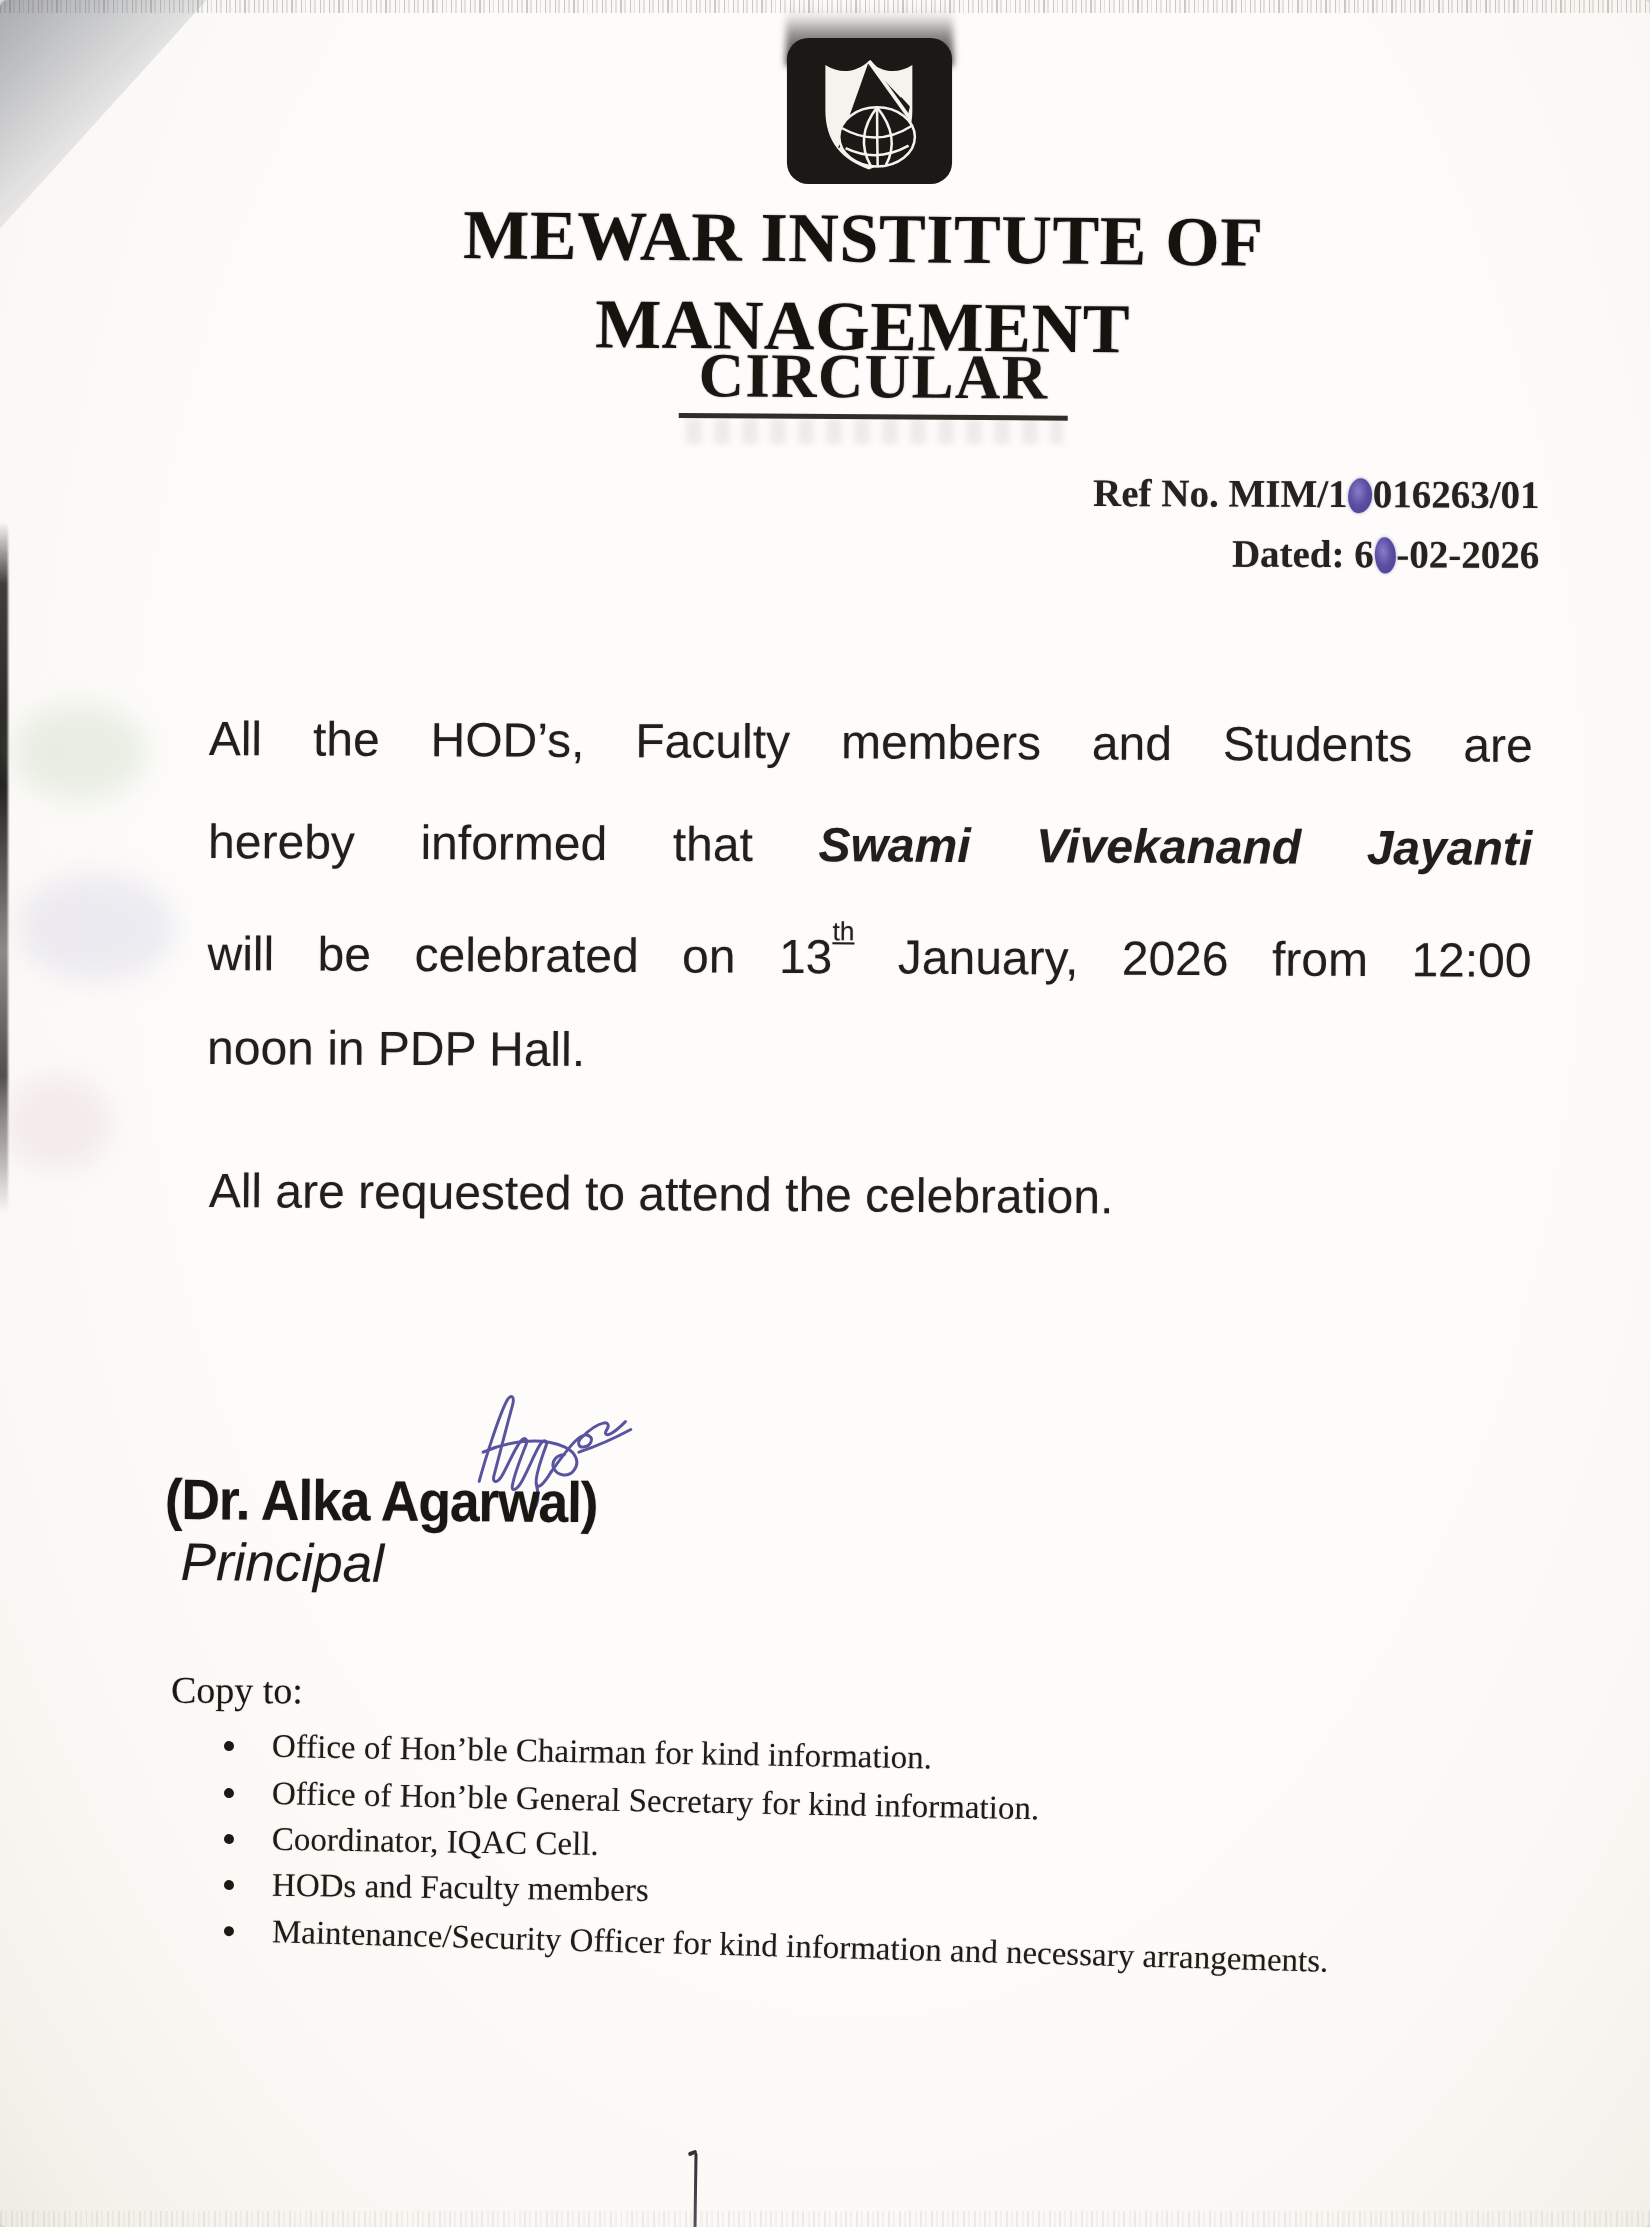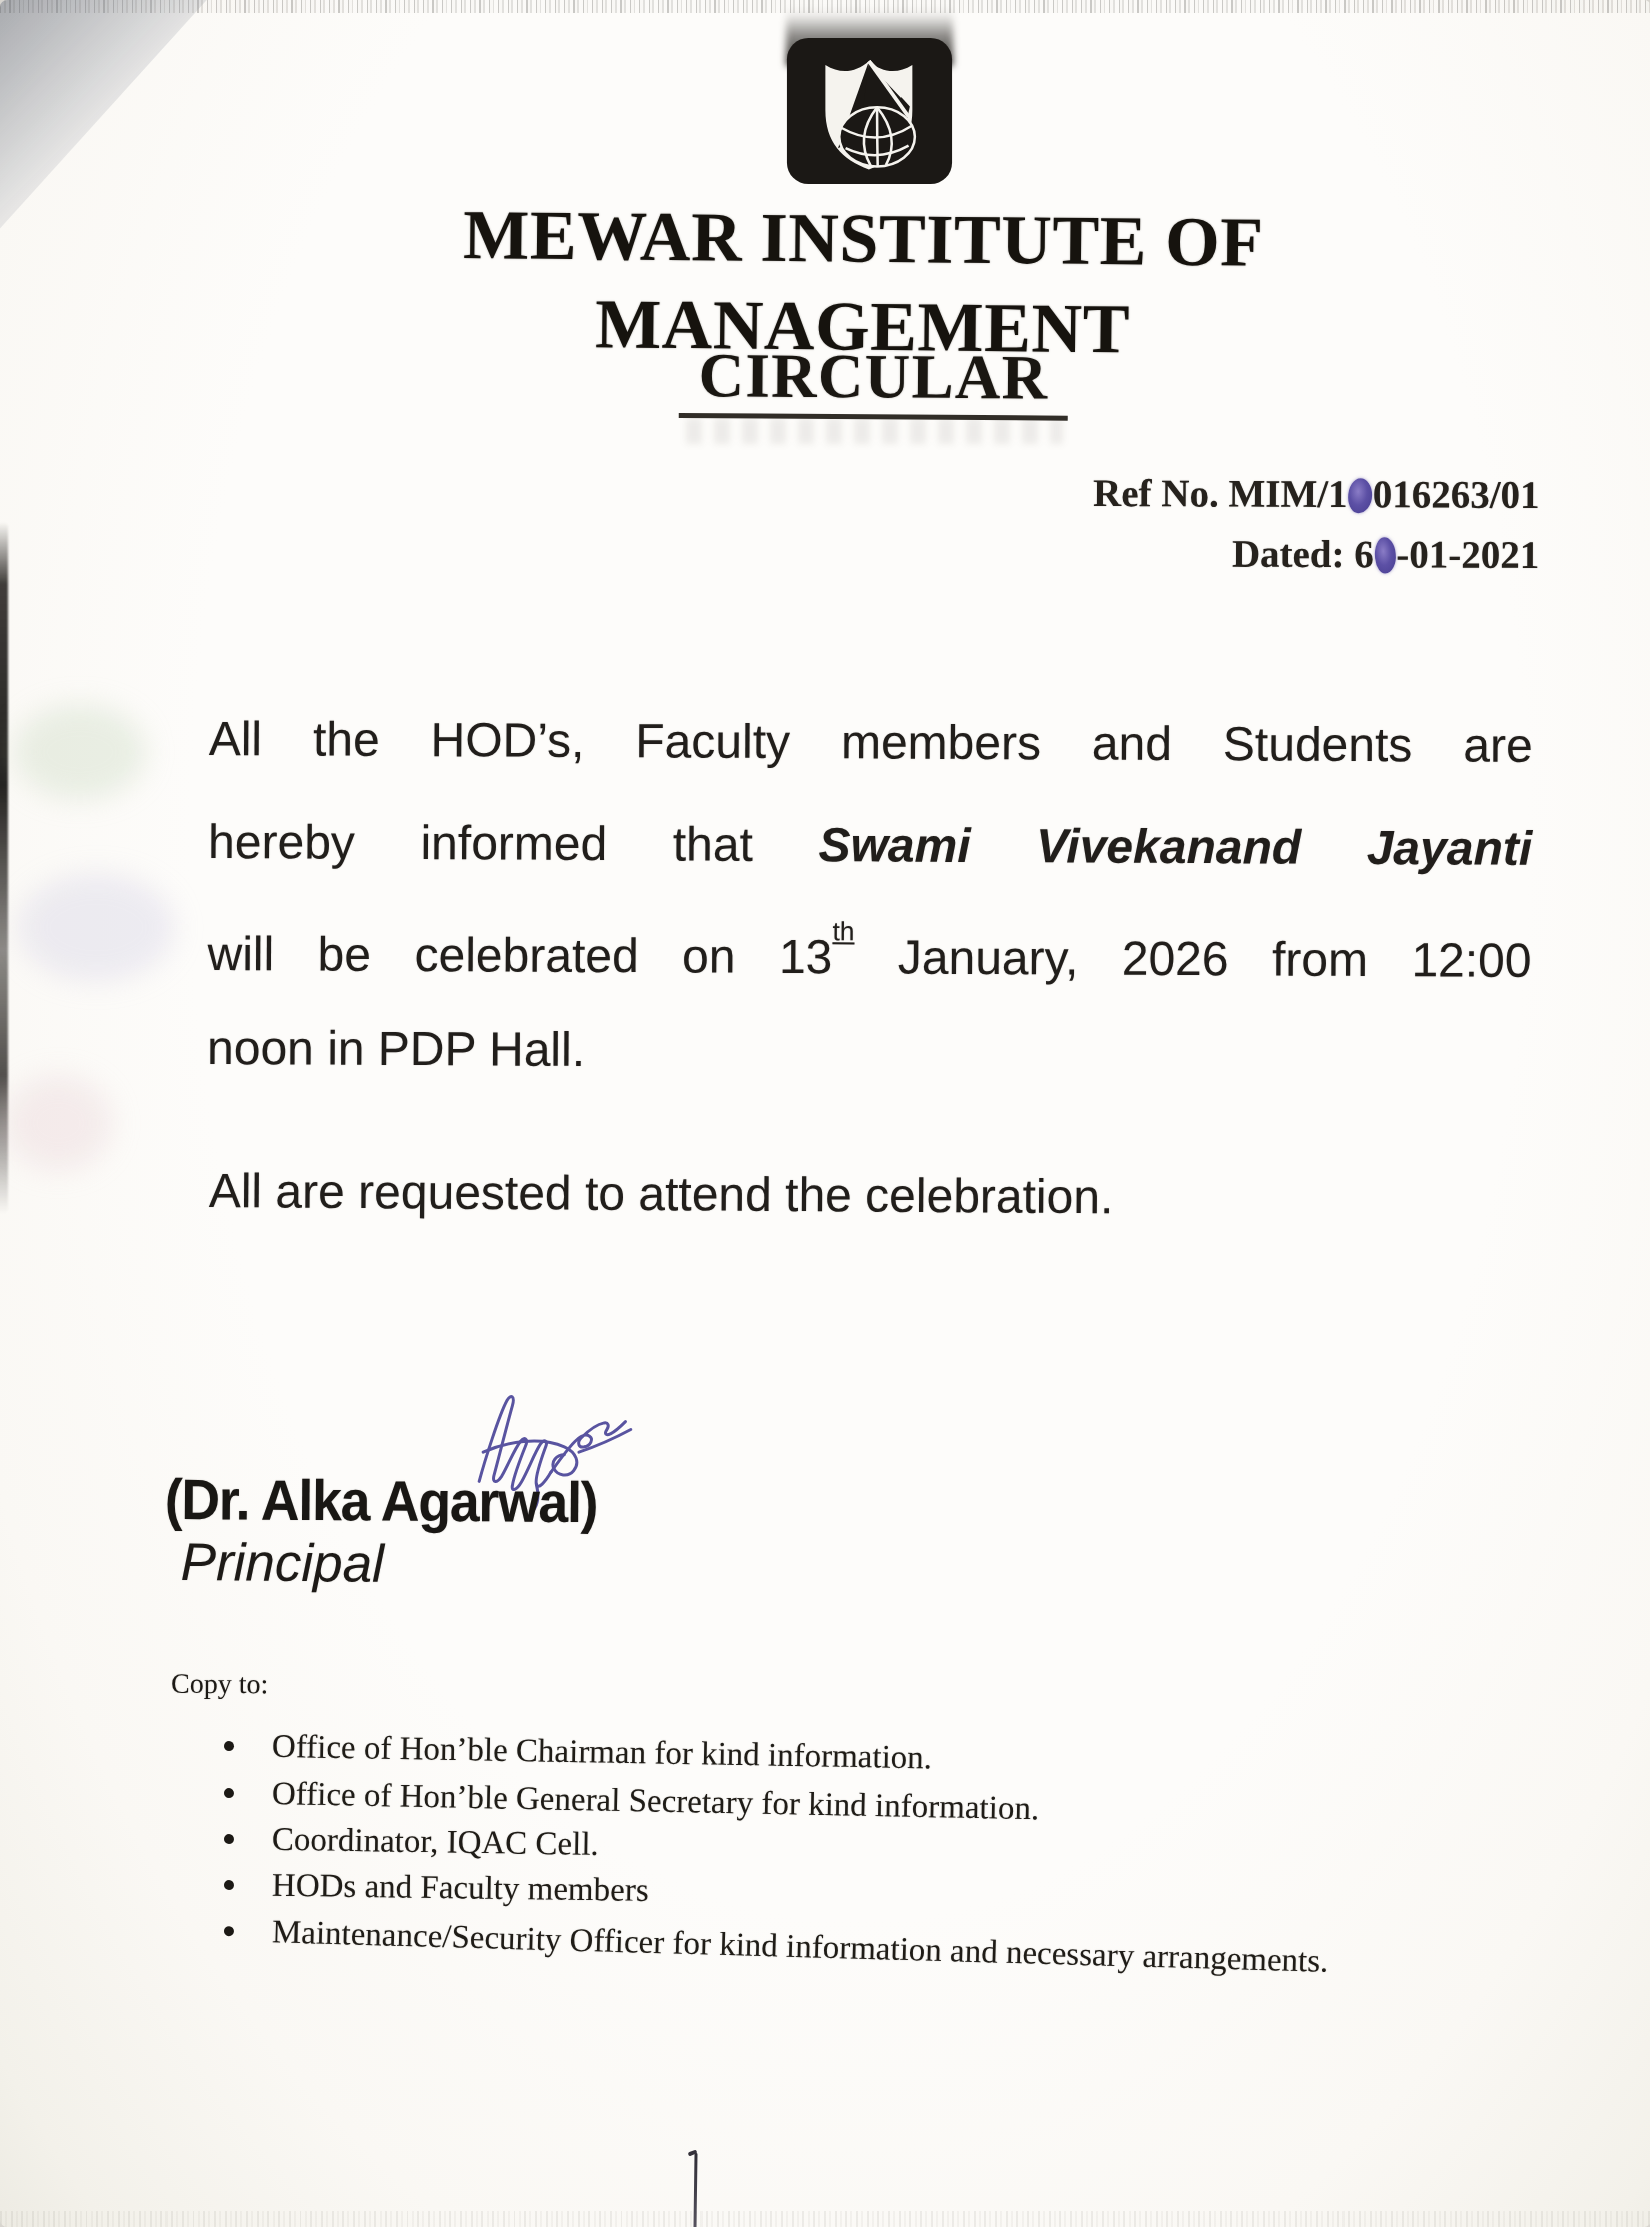--- a/index.html
+++ b/index.html
@@ -127,21 +127,21 @@
   .sig-title{
     position:absolute;left:181px;top:1531px;
     font-family:"Liberation Sans", sans-serif;font-style:italic;font-size:53px;
     color:#1d1a17;text-shadow:0 0 1.3px rgba(40,35,30,.3);
     transform:rotate(.5deg);transform-origin:left top;
   }
   .signature-ink{position:absolute;left:440px;top:1383px;width:214px;height:133px;}
   
   .copy-label{
     position:absolute;left:171px;top:1668px;
-    font-size:28px;color:#1c1915;
+    font-size:38px;color:#1c1915;
     text-shadow:0 0 1.3px rgba(40,35,28,.3);
     transform:rotate(.3deg);
   }
   .citem{
     position:absolute;left:224px;white-space:nowrap;
     font-size:33px;line-height:38px;color:#1f1c17;
     text-shadow:0 0 1.3px rgba(40,35,28,.3);
     transform-origin:left center;
   }
   .citem .dot{
@@ -191,21 +191,21 @@
         <path d="M146,113 Q184,160 160,205"></path>
       </g>
     </svg>
   </div>
 
   <div class="institute">MEWAR INSTITUTE OF MANAGEMENT</div>
   <div class="circular">CIRCULAR</div>
 
   <div class="refblock">
     <div><span>Ref No. MIM/1</span><span class="ink-blot"></span><span>016263/01</span></div>
-    <div><span>Dated: 6</span><span class="ink-blot small"></span><span>-01-2021</span></div>
+    <div><span>Dated: 6</span><span class="ink-blot small"></span><span>-02-2026</span></div>
   </div>
 
   <div class="bodyblock">
     <div class="bline just">All the HOD’s, Faculty members and Students are</div>
     <div class="bline just"><span>hereby informed that</span> <span class="emph">Swami Vivekanand Jayanti</span></div>
     <div class="bline just"><span>will be celebrated on 13</span><sup class="ord">th</sup> <span>January, 2026 from 12:00</span></div>
     <div class="bline">noon in PDP Hall.</div>
   </div>
 
   <div class="para2">All are requested to attend the celebration.</div>

